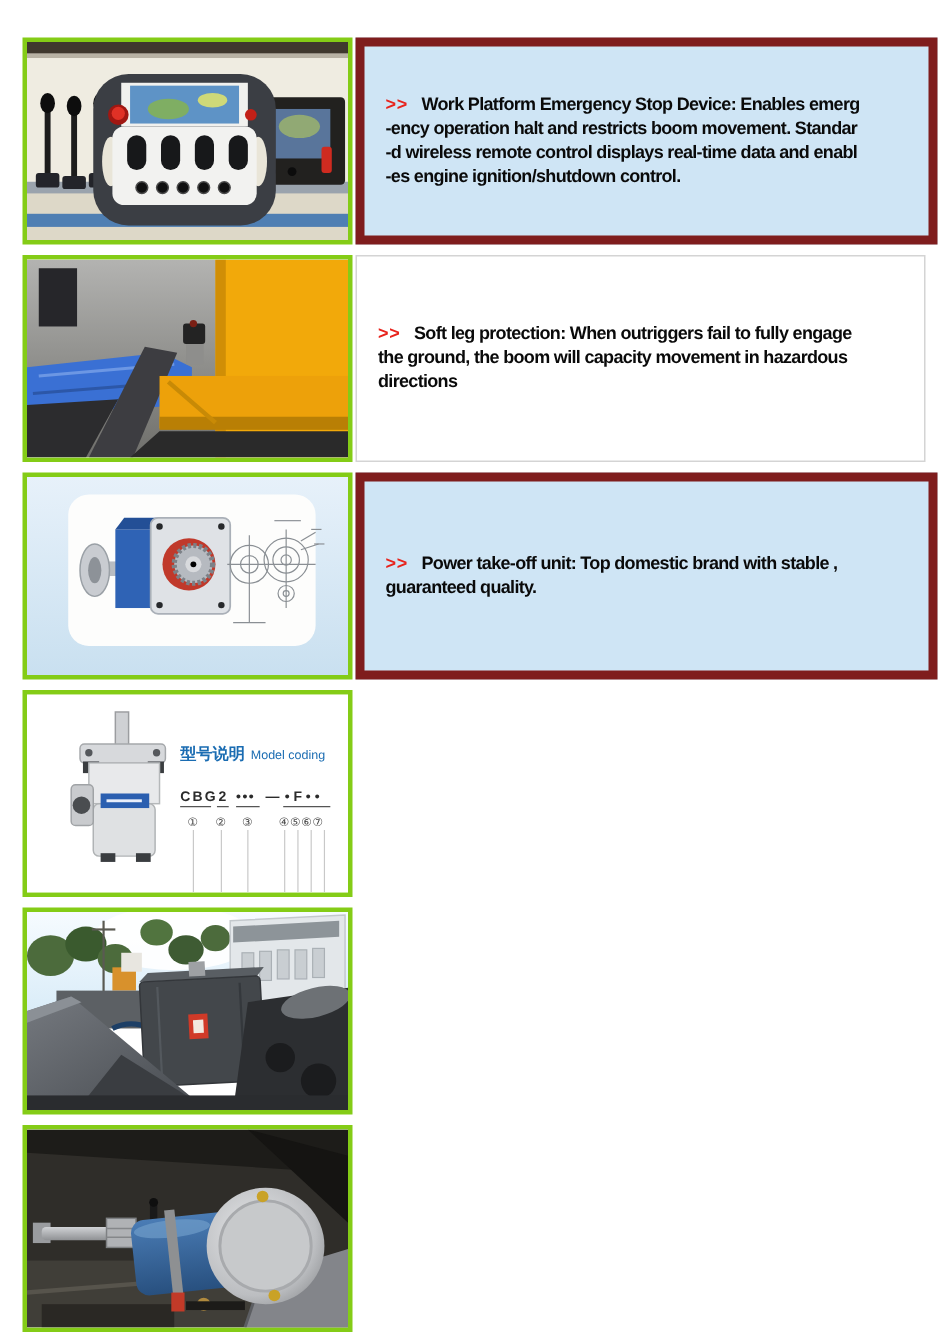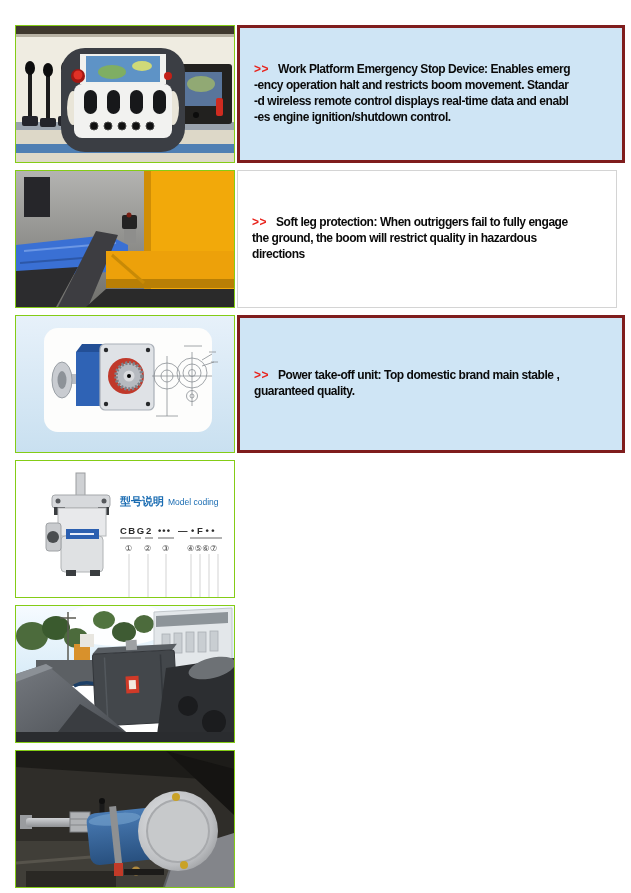--- a/index.html
+++ b/index.html
@@ -1,22 +1,22 @@
 <!DOCTYPE html>
 <html><head>
 <meta charset="utf-8">
 <style>
   html,body{margin:0;padding:0;background:#ffffff;}
   body{width:631px;height:893px;font-family:"Liberation Sans",sans-serif;overflow:hidden;}
   .page{padding-top:25px;}
   .row{display:flex;align-items:stretch;height:138px;margin:0 0 7px 15px;}
-  .img-cell{flex:0 0 220px;width:220px;border:1px solid #84cc16;background:#fff;box-sizing:border-box;position:relative;overflow:hidden;margin:0;}
+  .img-cell{flex:0 0 220px;width:220px;border:3px solid #84cc16;background:#fff;box-sizing:border-box;position:relative;overflow:hidden;margin:0;}
   .img-cell svg{display:block;width:100%;height:100%;}
   .txt-cell{flex:1;margin-left:2px;display:flex;align-items:center;box-sizing:border-box;padding:6px 4px 6px 14px;}
-  .txt-cell.highlight{background:#cfe5f5;border:3px solid #7f1d1d;margin-right:6px;}
+  .txt-cell.highlight{background:#cfe5f5;border:6px solid #7f1d1d;margin-right:6px;}
   .txt-cell.plain{background:#ffffff;border:1px solid #d4d4d4;margin-right:14px;}
   .desc{margin:0;font-weight:bold;font-size:12px;letter-spacing:-0.45px;line-height:1.32;color:#0a0a0a;white-space:pre-line;}
   .arrow{color:#e8231c;margin-right:9px;letter-spacing:0.5px;}
 </style>
 </head>
 <body>
 
 <div class="page">
 
   <section class="row">
@@ -118,21 +118,21 @@
         <rect x="90" y="108" width="128" height="9" fill="#b97f05"></rect>
         <line x1="96" y1="84" x2="128" y2="112" stroke="#c88a06" stroke-width="3"></line>
         <rect x="108" y="56" width="12" height="16" fill="#8e8e8c"></rect>
         <rect x="106" y="44" width="15" height="14" rx="2" fill="#232323"></rect>
         <circle cx="113" cy="44" r="2.5" fill="#7a1f14"></circle>
         <polygon points="90,118 218,118 218,136 70,136" fill="#2a2a2a"></polygon>
       </svg>
     </figure>
     <div class="txt-cell plain">
       <p class="desc"><span class="arrow">&gt;&gt;</span><span>Soft leg protection: When outriggers fail to fully engage
-the ground,  the  boom will restrict quality in hazardous
+the ground,  the  boom will capacity movement in hazardous
 directions</span></p>
     </div>
   </section>
 
   <section class="row">
     <figure class="img-cell">
       <svg viewBox="0 0 218 136" preserveAspectRatio="none">
         <defs>
           <linearGradient id="g3" x1="0" y1="0" x2="0" y2="1">
             <stop offset="0" stop-color="#e7f1fa"></stop>
@@ -173,21 +173,21 @@
           <line x1="168" y1="30" x2="186" y2="30"></line>
             <line x1="140" y1="100" x2="162" y2="100"></line>
           <line x1="186" y1="44" x2="196" y2="38"></line>
             <line x1="186" y1="50" x2="198" y2="46"></line>
           <line x1="193" y1="36" x2="200" y2="36"></line>
             <line x1="195" y1="46" x2="202" y2="46"></line>
         </g>
       </svg>
     </figure>
     <div class="txt-cell highlight">
-      <p class="desc"><span class="arrow">&gt;&gt;</span><span>Power take-off unit: Top  domestic brand main stable ,
+      <p class="desc"><span class="arrow">&gt;&gt;</span><span>Power take-off unit: Top  domestic brand with stable ,
 guaranteed quality.</span></p>
     </div>
   </section>
 
   <section class="row">
     <figure class="img-cell">
       <svg viewBox="0 0 218 136" preserveAspectRatio="none">
         <rect width="218" height="136" fill="#ffffff"></rect>
         <g>
           <rect x="60" y="12" width="9" height="26" fill="#cfd1d4" stroke="#9b9da0" stroke-width="1"></rect>

